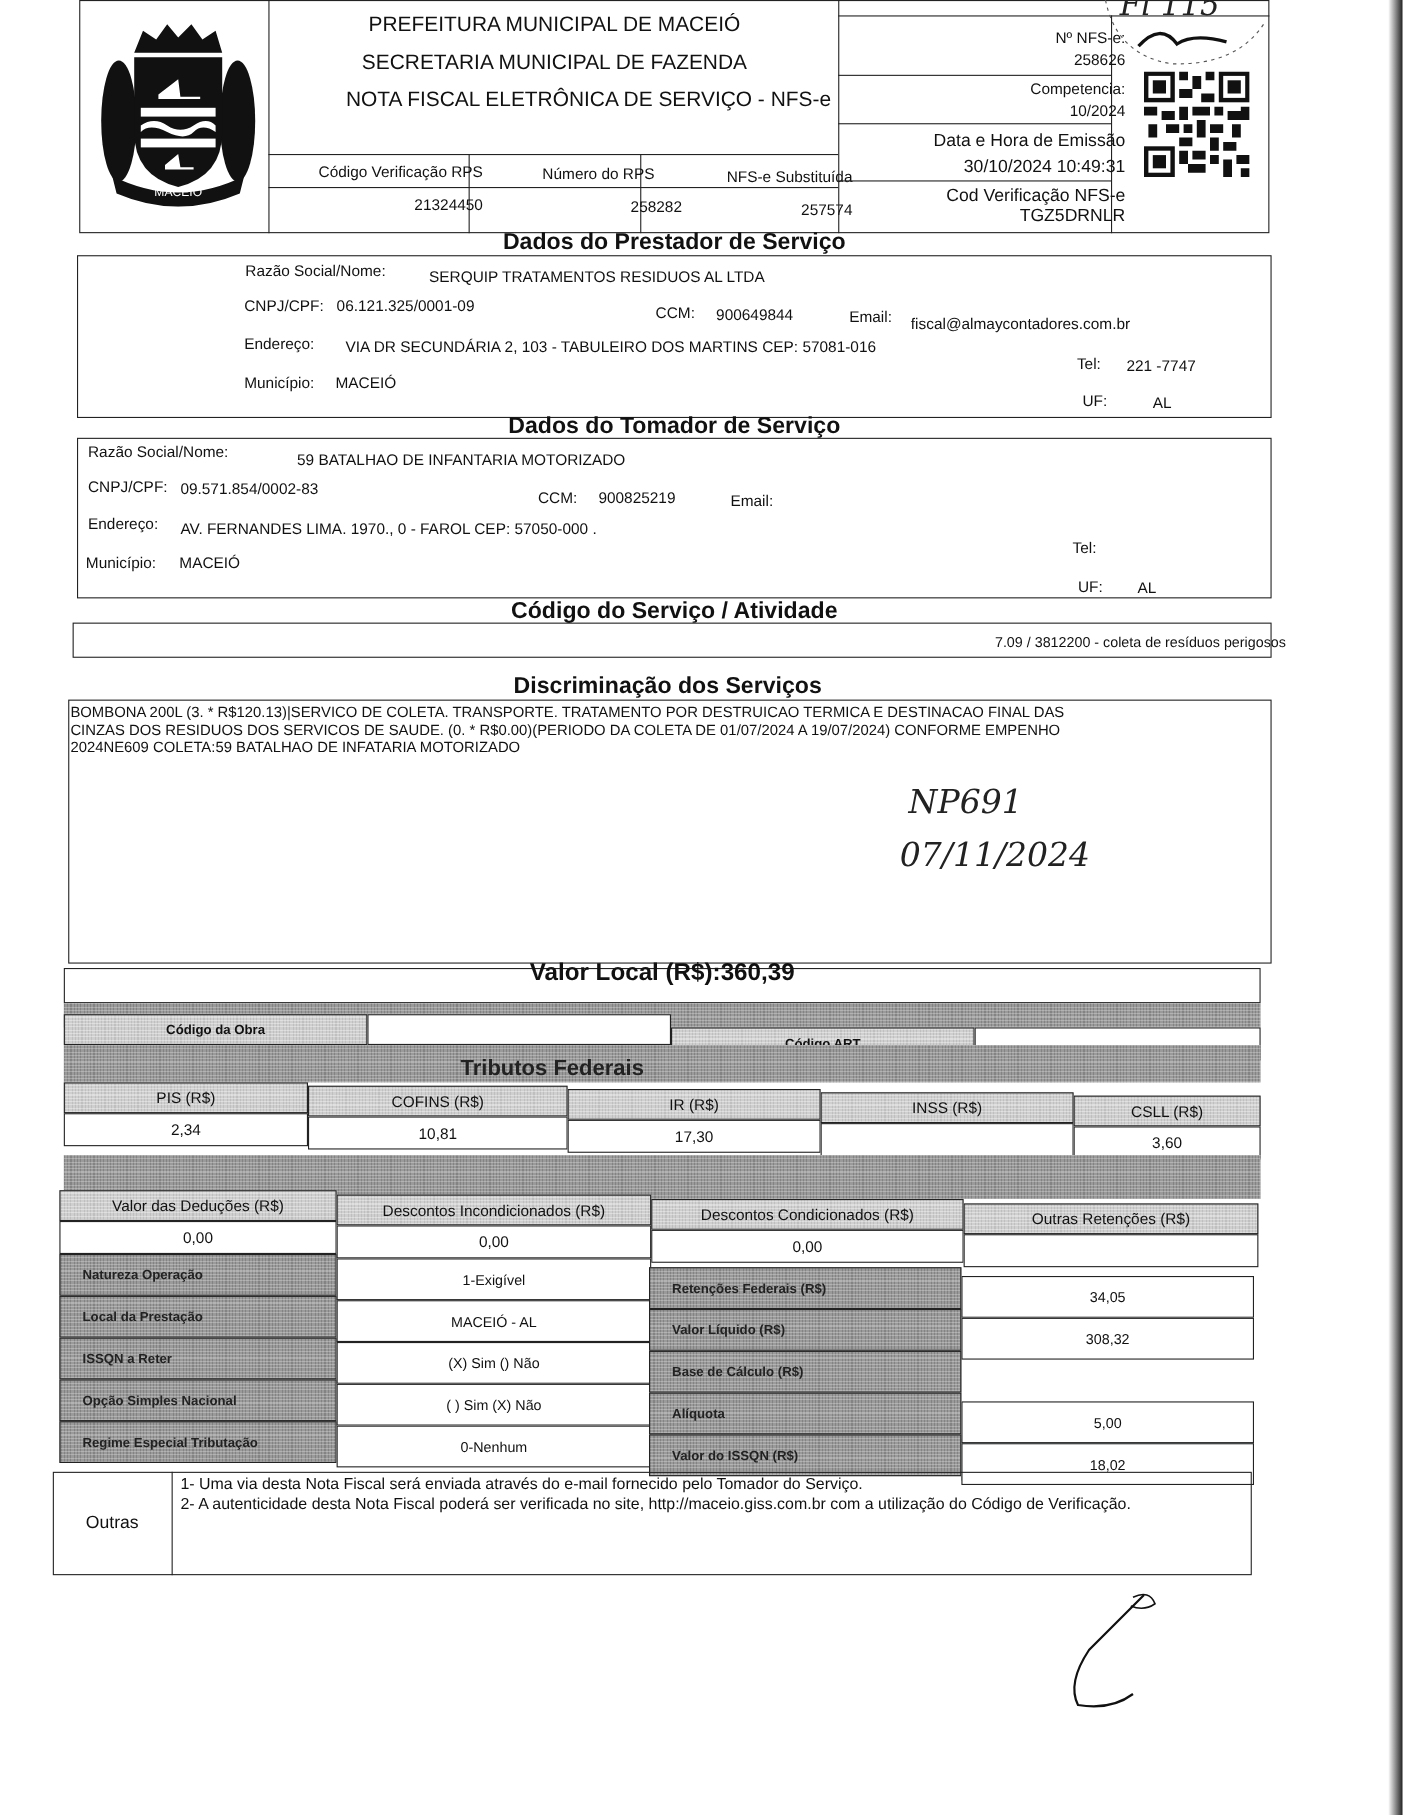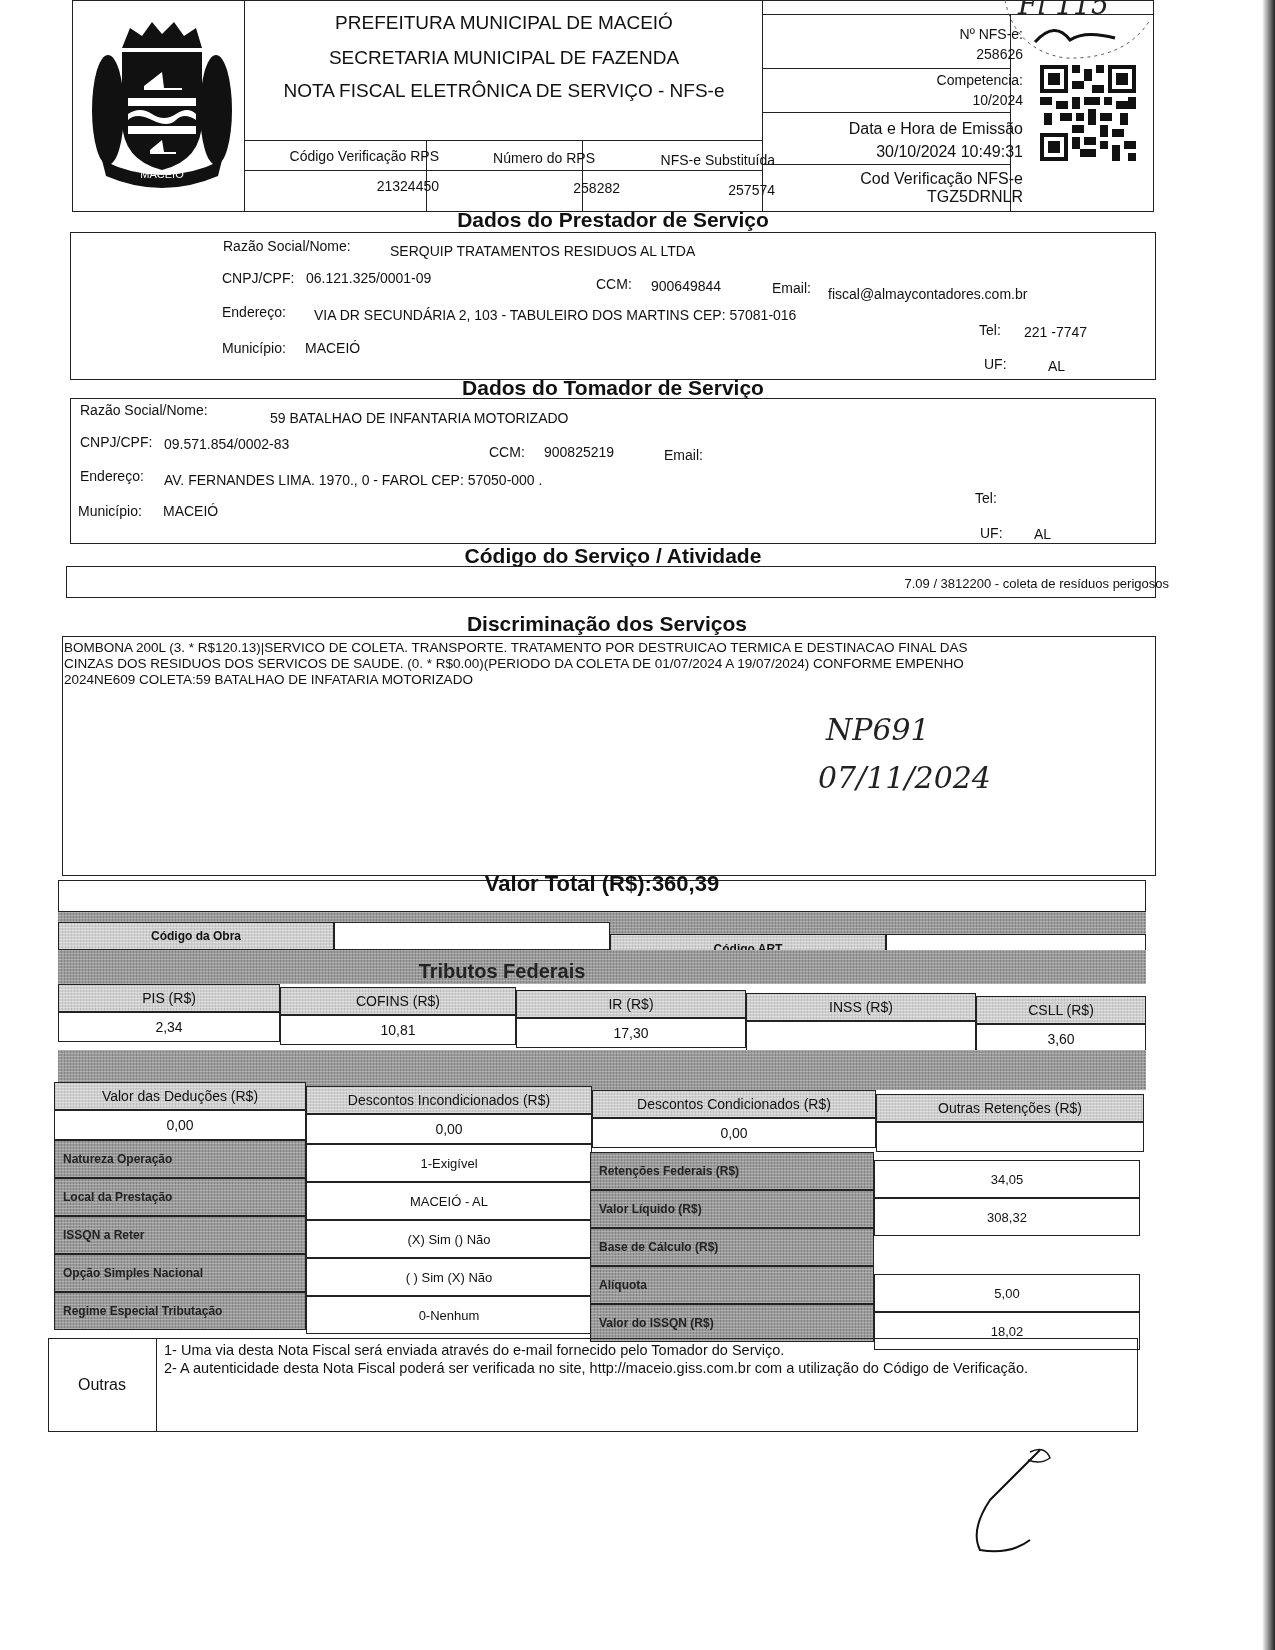--- a/index.html
+++ b/index.html
@@ -14,21 +14,21 @@
   .sec-title { font-weight:bold; font-size:21px; text-align:center; }
   .lbl { font-size:14px; }
   .val { font-size:14px; }
   .shade { background-color:#9a9a9a;
     background-image: repeating-linear-gradient(0deg, rgba(255,255,255,0.25) 0 1px, transparent 1px 3px),
                       repeating-linear-gradient(90deg, rgba(0,0,0,0.15) 0 1px, transparent 1px 3px); }
   .lightshade { background-color:#cfcfcf;
     background-image: repeating-linear-gradient(0deg, rgba(255,255,255,0.35) 0 1px, transparent 1px 3px),
                       repeating-linear-gradient(90deg, rgba(0,0,0,0.08) 0 1px, transparent 1px 3px); }
   .cell { position:absolute; box-sizing:border-box; border:1px solid #222; display:flex; align-items:center; justify-content:center; font-size:14px; }
-  .cell.left { justify-content:flex-start; padding-left:8px; }
+  .cell.left { justify-content:flex-start; padding-left:20px; }
   .hand { font-family:"DejaVu Serif", serif; font-style:italic; color:#222; }
 </style>
 </head>
 <body>
 
 <div class="box" style="left:72px; top:0; width:1082px; height:212px;"></div>
 
 <div class="abs" style="left:82px; top:10px; width:160px; height:178px;">
   <svg width="160" height="178" viewBox="0 0 160 178">
 
@@ -45,21 +45,21 @@
     <path d="M68 140 L80 130 L82 142 L94 142 L94 144 L68 144 Z" fill="#fff"></path>
 
     <path d="M20 150 Q80 180 140 150 L136 166 Q80 190 24 166 Z" fill="#111"></path>
     <text x="80" y="168" fill="#fff" font-size="11" text-anchor="middle" font-family="Liberation Sans, sans-serif">MACEIÓ</text>
   </svg>
 </div>
 <div class="vline" style="left:244px; top:0; height:212px;"></div>
 
 <div class="abs hdr-title" style="left:246px; top:8px; width:516px;">PREFEITURA MUNICIPAL DE MACEIÓ</div>
 <div class="abs hdr-title" style="left:246px; top:43px; width:516px;">SECRETARIA MUNICIPAL DE FAZENDA</div>
-<div class="abs hdr-title" style="left:246px; top:76px; width:516px;">NOTA FISCAL ELETRÔNICA DE SERVIÇO - NFS-e</div>
+<div class="abs hdr-title" style="left:246px; top:76px; width:516px;padding-left:31px;">NOTA FISCAL ELETRÔNICA DE SERVIÇO - NFS-e</div>
 
 <div class="hline" style="left:244px; top:140px; width:518px;"></div>
 <div class="hline" style="left:244px; top:170px; width:518px;"></div>
 <div class="vline" style="left:426px; top:140px; height:72px;"></div>
 <div class="vline" style="left:582px; top:140px; height:72px;"></div>
 <div class="abs center small" style="left:246px; top:148px; width:180px;">Código Verificação RPS</div>
 <div class="abs center small" style="left:246px; top:178px; width:180px;">21324450</div>
 <div class="abs center small" style="left:428px; top:150px; width:154px;">Número do RPS</div>
 <div class="abs center small" style="left:428px; top:180px; width:154px;margin-left:25px;">258282</div>
 <div class="abs center small" style="left:584px; top:152px; width:178px;">NFS-e Substituída</div>
@@ -146,21 +146,21 @@
 
 <div class="abs sec-title" style="left:62px; top:612px; width:1090px;">Discriminação dos Serviços</div>
 <div class="box" style="left:62px; top:636px; width:1094px; height:240px;"></div>
 <div class="abs" style="left:64px; top:640px; font-size:13.5px; white-space:nowrap;">BOMBONA 200L (3. * R$120.13)|SERVICO DE COLETA. TRANSPORTE. TRATAMENTO POR DESTRUICAO TERMICA E DESTINACAO FINAL DAS</div>
 <div class="abs" style="left:64px; top:656px; font-size:13.5px; white-space:nowrap;">CINZAS DOS RESIDUOS DOS SERVICOS DE SAUDE. (0. * R$0.00)(PERIODO DA COLETA DE 01/07/2024 A 19/07/2024) CONFORME EMPENHO</div>
 <div class="abs" style="left:64px; top:672px; font-size:13.5px; white-space:nowrap;">2024NE609 COLETA:59 BATALHAO DE INFATARIA MOTORIZADO</div>
 <div class="abs hand" style="left:826px; top:712px; font-size:30px;">NP691</div>
 <div class="abs hand" style="left:818px; top:760px; font-size:30px;">07/11/2024</div>
 
 <div class="box" style="left:58px; top:880px; width:1088px; height:32px;"></div>
-<div class="abs sec-title" style="left:58px; top:866px; width:1088px; line-height:32px; font-size:22px; padding-top:2px;">Valor Total (R$):360,39</div>
+<div class="abs sec-title" style="left:58px; top:866px; width:1088px; line-height:32px; font-size:22px; padding-top:2px;">Valor Local (R$):360,39</div>
 
 <div class="abs shade" style="left:58px; top:912px; width:1088px; height:22px;"></div>
 <div class="cell lightshade" style="left:58px; top:922px; width:276px; height:28px; font-size:12px; font-weight:bold;">
     <span>Código da Obra</span>
   </div>
 <div class="cell" style="left:334px; top:922px; width:276px; height:28px; background:#fff;">
     <span></span>
   </div>
 <div class="cell lightshade" style="left:610px; top:934px; width:276px; height:30px; font-size:12px; font-weight:bold;">
     <span>Código ART</span>

